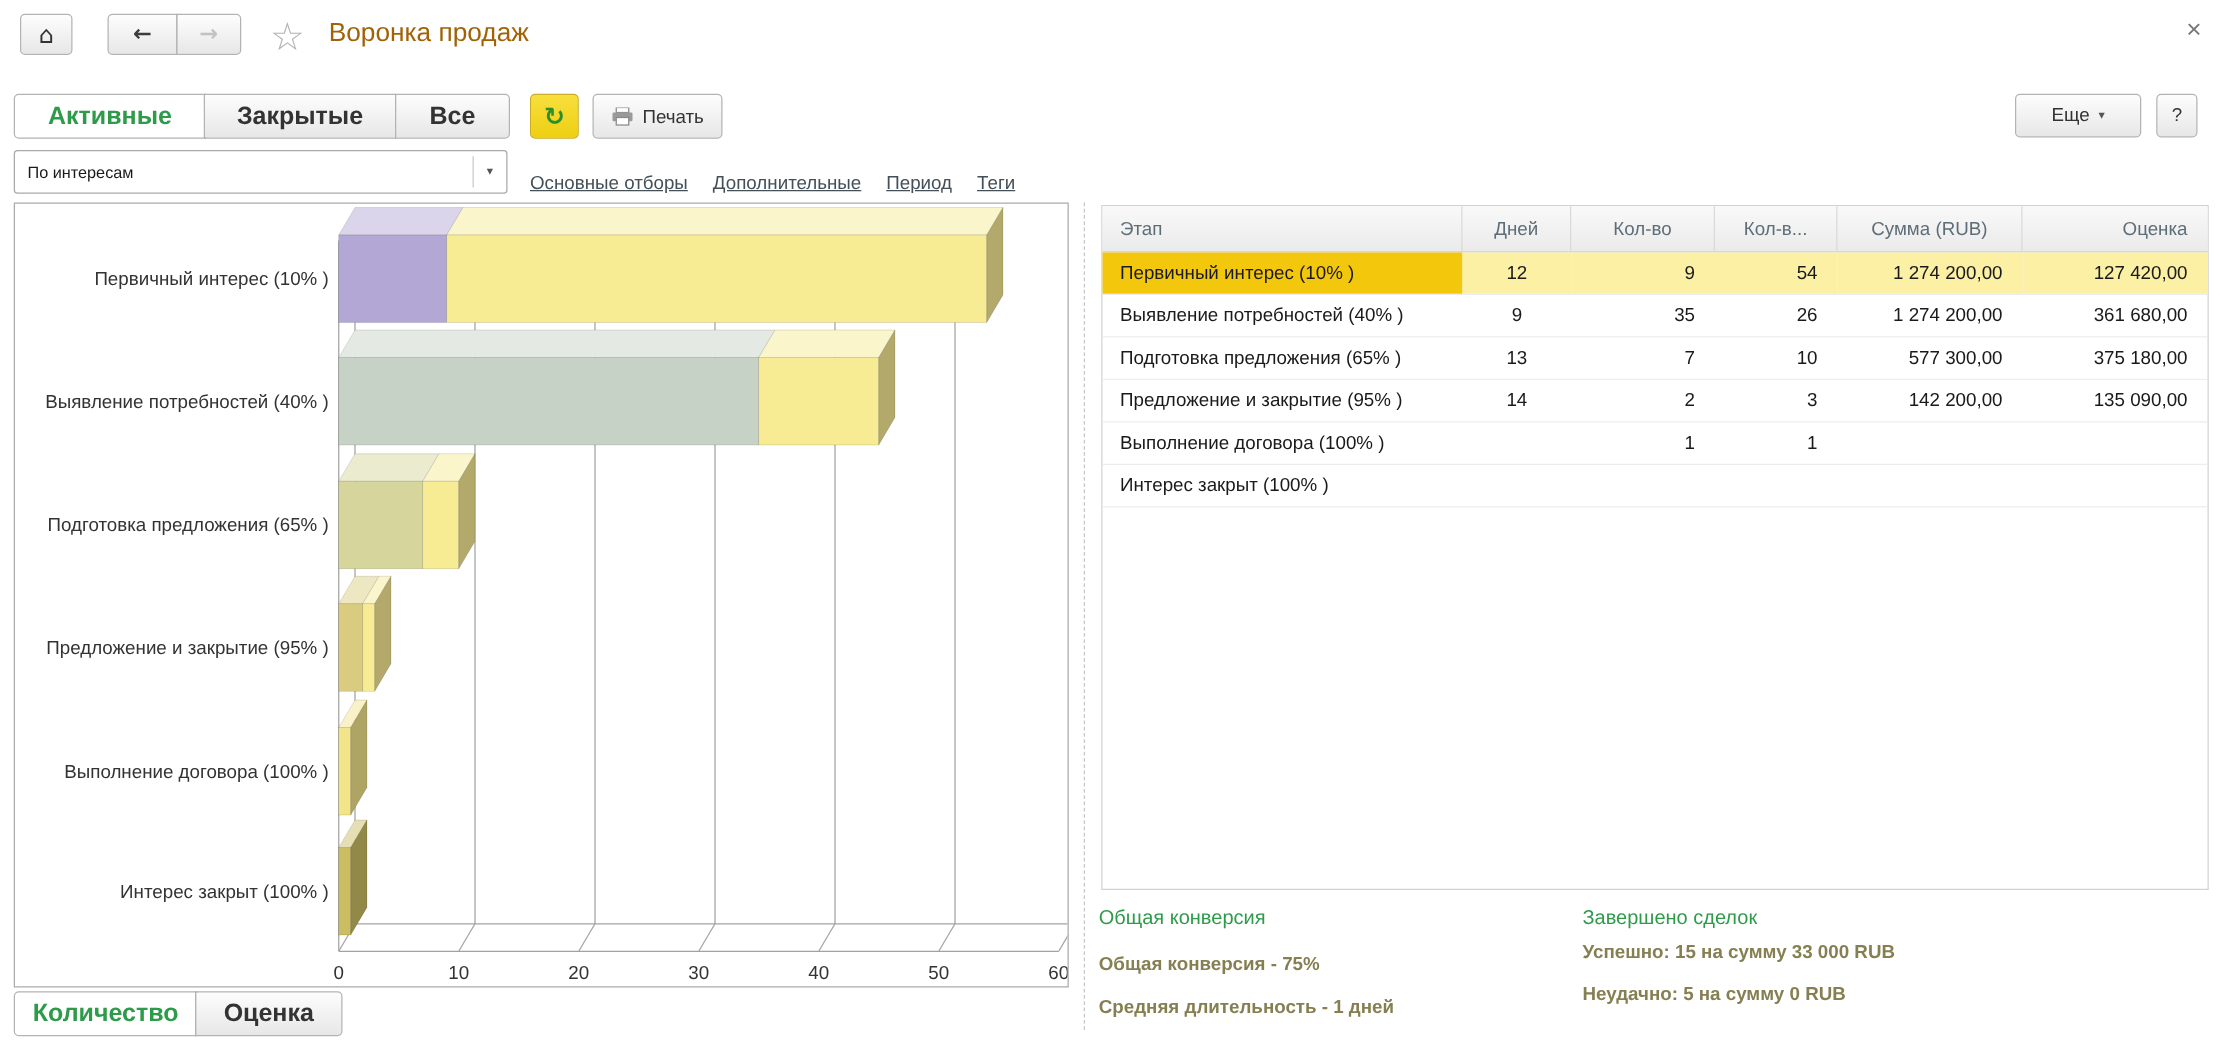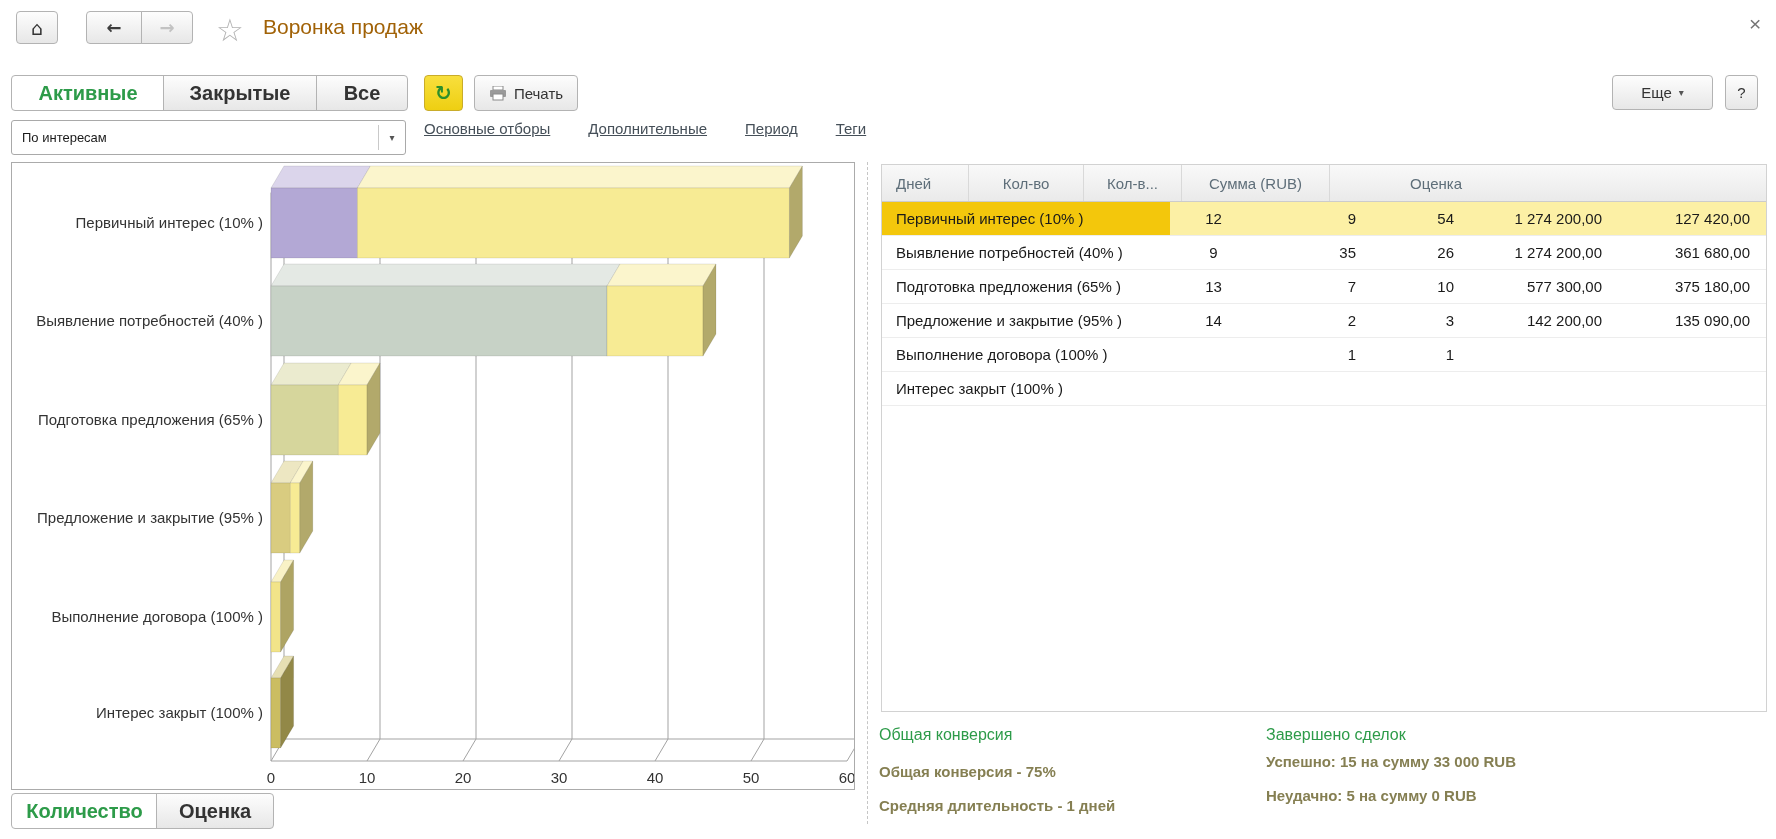--- a/index.html
+++ b/index.html
@@ -15,21 +15,21 @@
   .tab.first{border-radius:4px 0 0 4px}
   .tab.active{background:#fff;color:#2d9b49}
   .icon{font-family:"DejaVu Sans",sans-serif}
   .refresh-btn{background:linear-gradient(#f8df3d,#eecf12);border-color:#c9ac2a}
   .combobox{left:11px;top:120px;width:395px;height:35px;border:1px solid #a9a9a9;border-radius:3px;
             display:flex;align-items:center;background:#fff}
   .combobox .val{flex:1;padding-left:10px;font-size:13px}
   .combobox .arrow{width:26px;height:25px;border-left:1px solid #c9c9c9;display:flex;align-items:center;
                    justify-content:center;font-size:10px;color:#555}
   .link{font-size:15px;color:#454f58;text-decoration:underline;white-space:nowrap}
-  .links{left:424px;top:120px;height:35px;display:flex;align-items:flex-start;gap:38px}
+  .links{left:424px;top:120px;height:35px;display:flex;align-items:flex-end;gap:20px}
   .chart-panel{left:11px;top:162px;width:844px;height:628px;border:1px solid #ababab;background:#fff}
   .splitter{left:867px;top:162px;height:662px;width:0;border-left:1px dashed #c6c6c6}
   .tablewrap{left:881px;top:164px;width:886px;height:548px;border:1px solid #d2d2d2;background:#fff}
   .thead{display:flex;height:36px;background:linear-gradient(#f9f9f9,#eaeaea);border-bottom:1px solid #cccccc}
   .thead .hc{display:flex;align-items:center;justify-content:center;font-size:15px;color:#5e6e79;
              border-right:1px solid #d9d9d9;box-sizing:border-box}
   .thead .hc:first-child{justify-content:flex-start;padding-left:14px}
   .thead .hc:last-child{justify-content:flex-end;padding-right:16px;border-right:none}
   .trow{display:flex;height:33px;border-bottom:1px solid #ededed}
   .trow .tc{display:flex;align-items:center;font-size:15px;box-sizing:border-box;white-space:nowrap;overflow:hidden}
@@ -158,20 +158,21 @@
       <rect x="259" y="515" width="9.6" height="70" fill="#cbbd62" stroke="rgba(0,0,0,0.18)" stroke-width="0.5"></rect>
       <polygon points="268.6,515 281.6,493 281.6,563 268.6,585" fill="#928847" stroke="rgba(0,0,0,0.18)" stroke-width="0.5"></polygon>
       <text x="251" y="555" text-anchor="end" class="catlbl">Интерес закрыт (100% )</text>
     </svg>
 </div>
 
 <div class="abs splitter"></div>
 
 <div class="abs tablewrap">
   <div class="thead" id="thead">
+      <div class="hc c0">Этап</div>
       <div class="hc c1">Дней</div>
       <div class="hc c2">Кол-во</div>
       <div class="hc c3">Кол-в...</div>
       <div class="hc c4">Сумма (RUB)</div>
       <div class="hc c5">Оценка</div>
     </div>
   <div id="tbody">
       <div class="trow sel">
         <div class="tc c0">Первичный интерес (10% )</div>
         <div class="tc c1">12</div>

